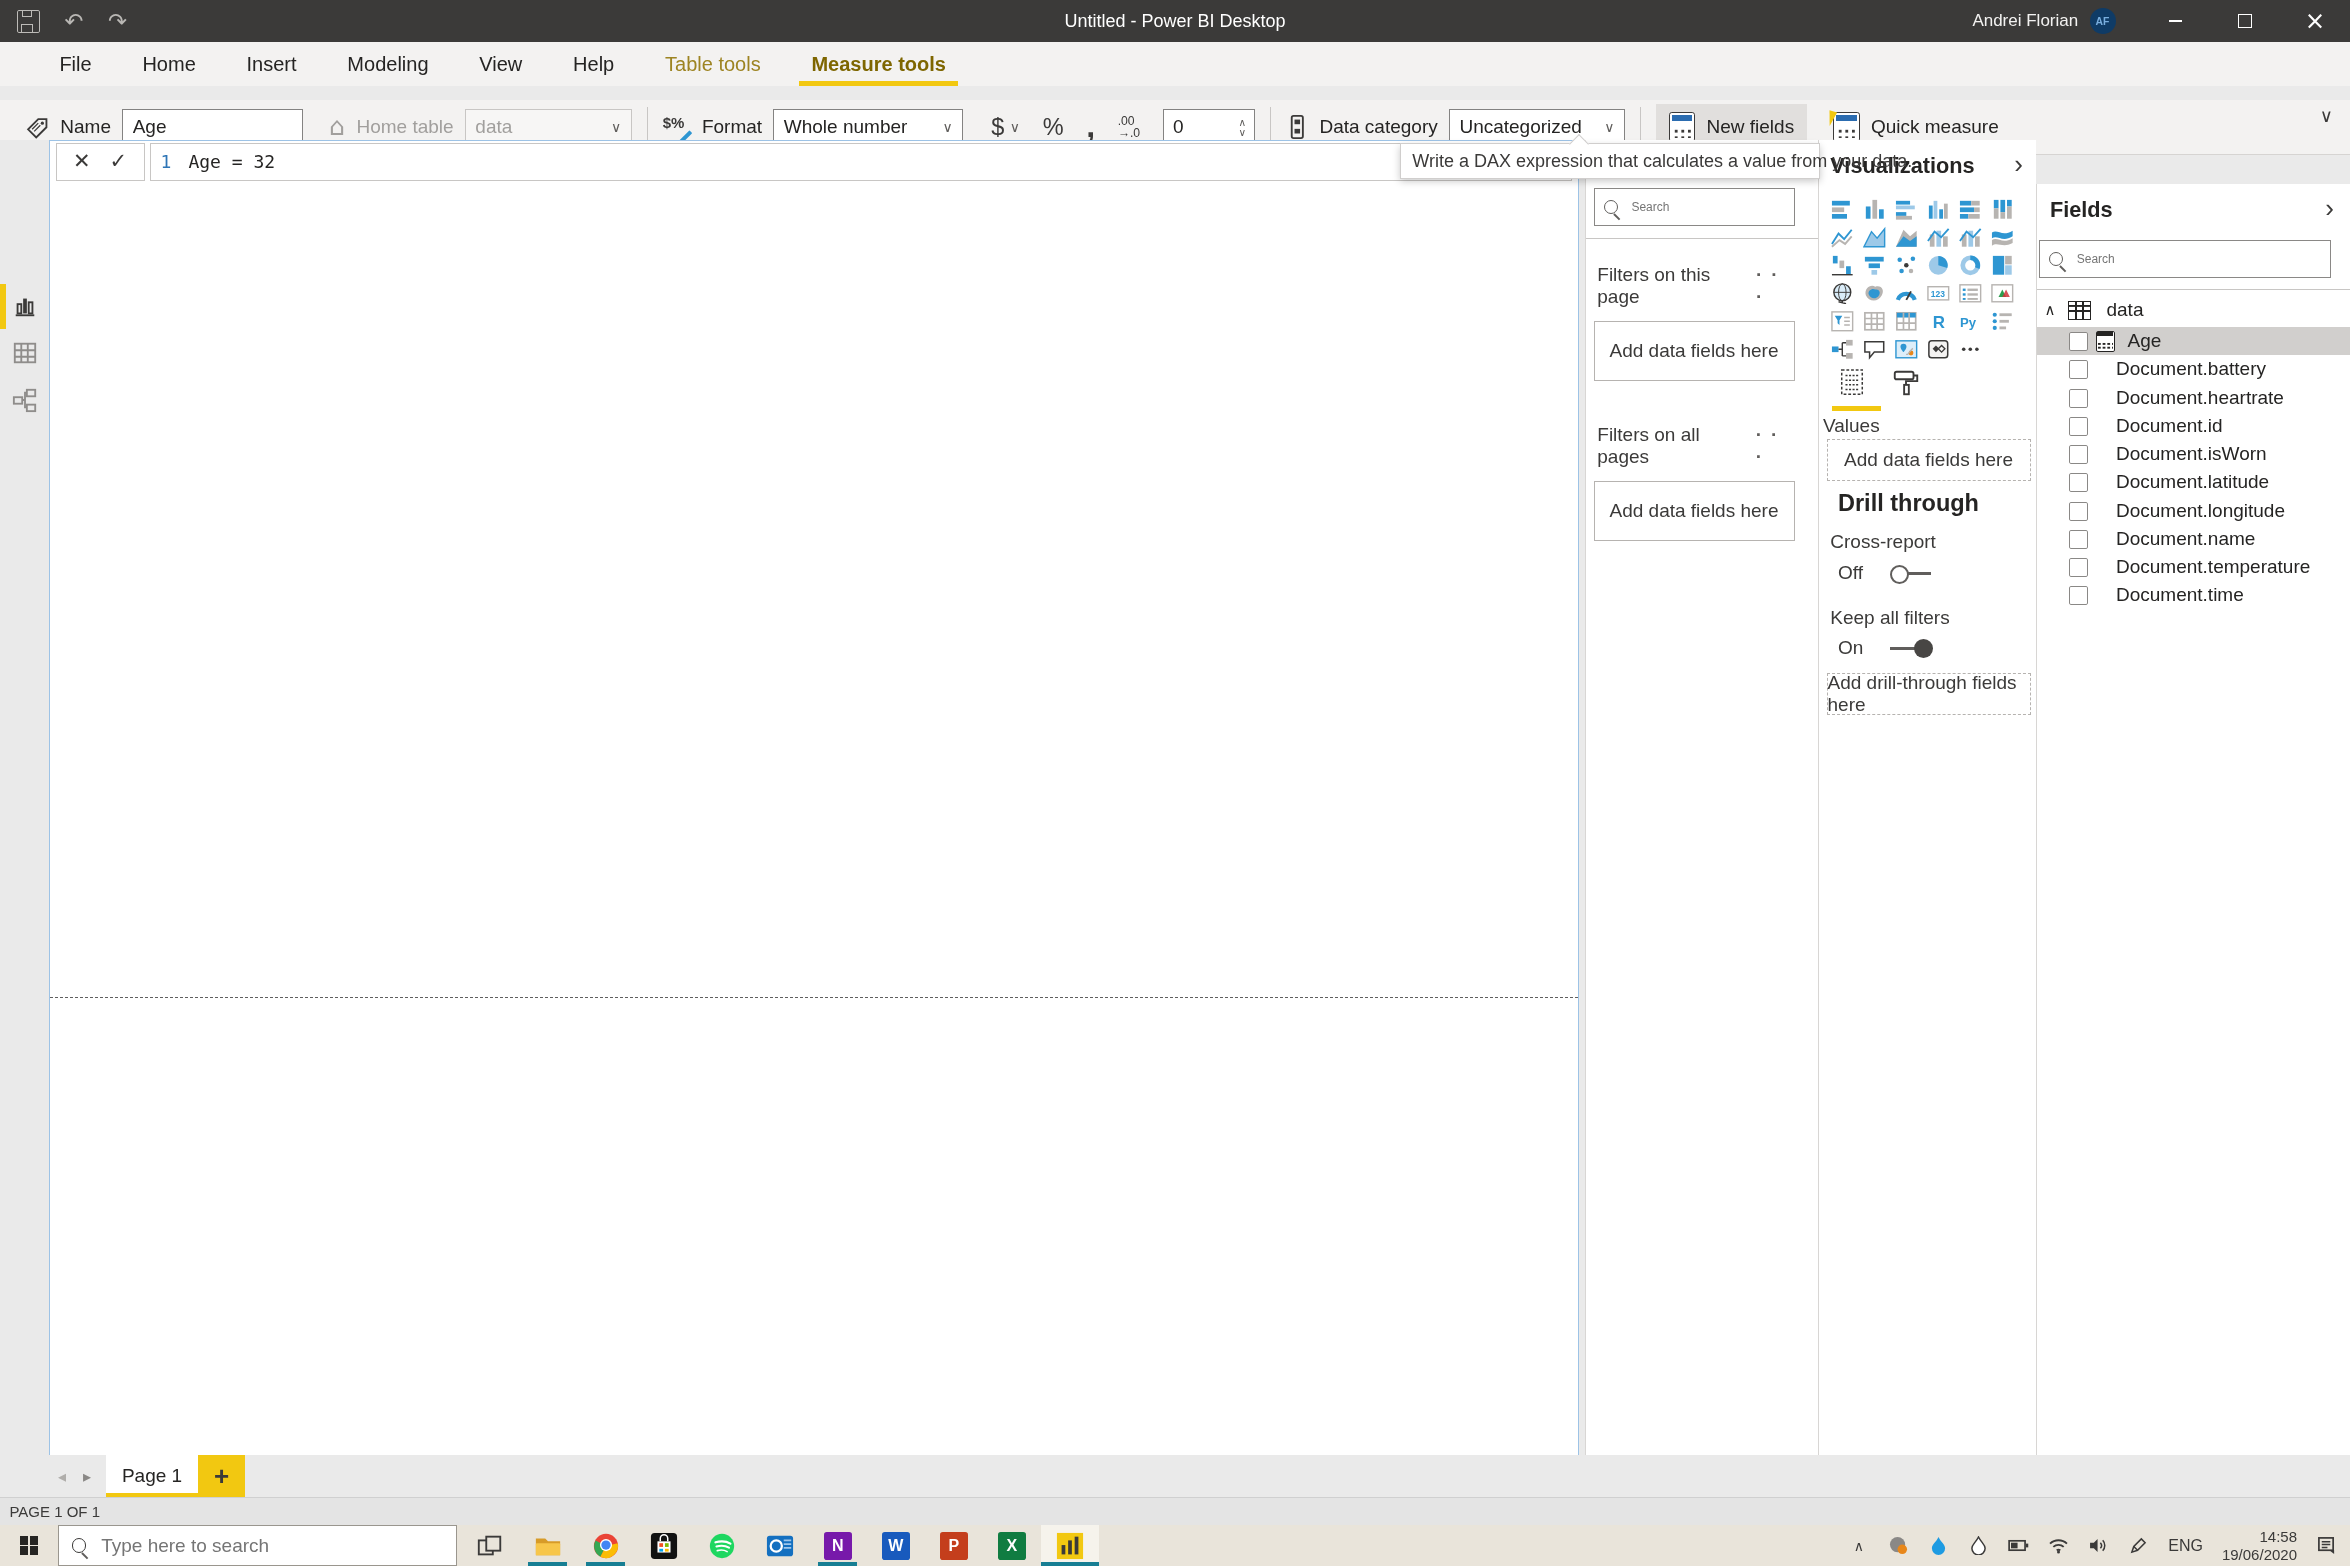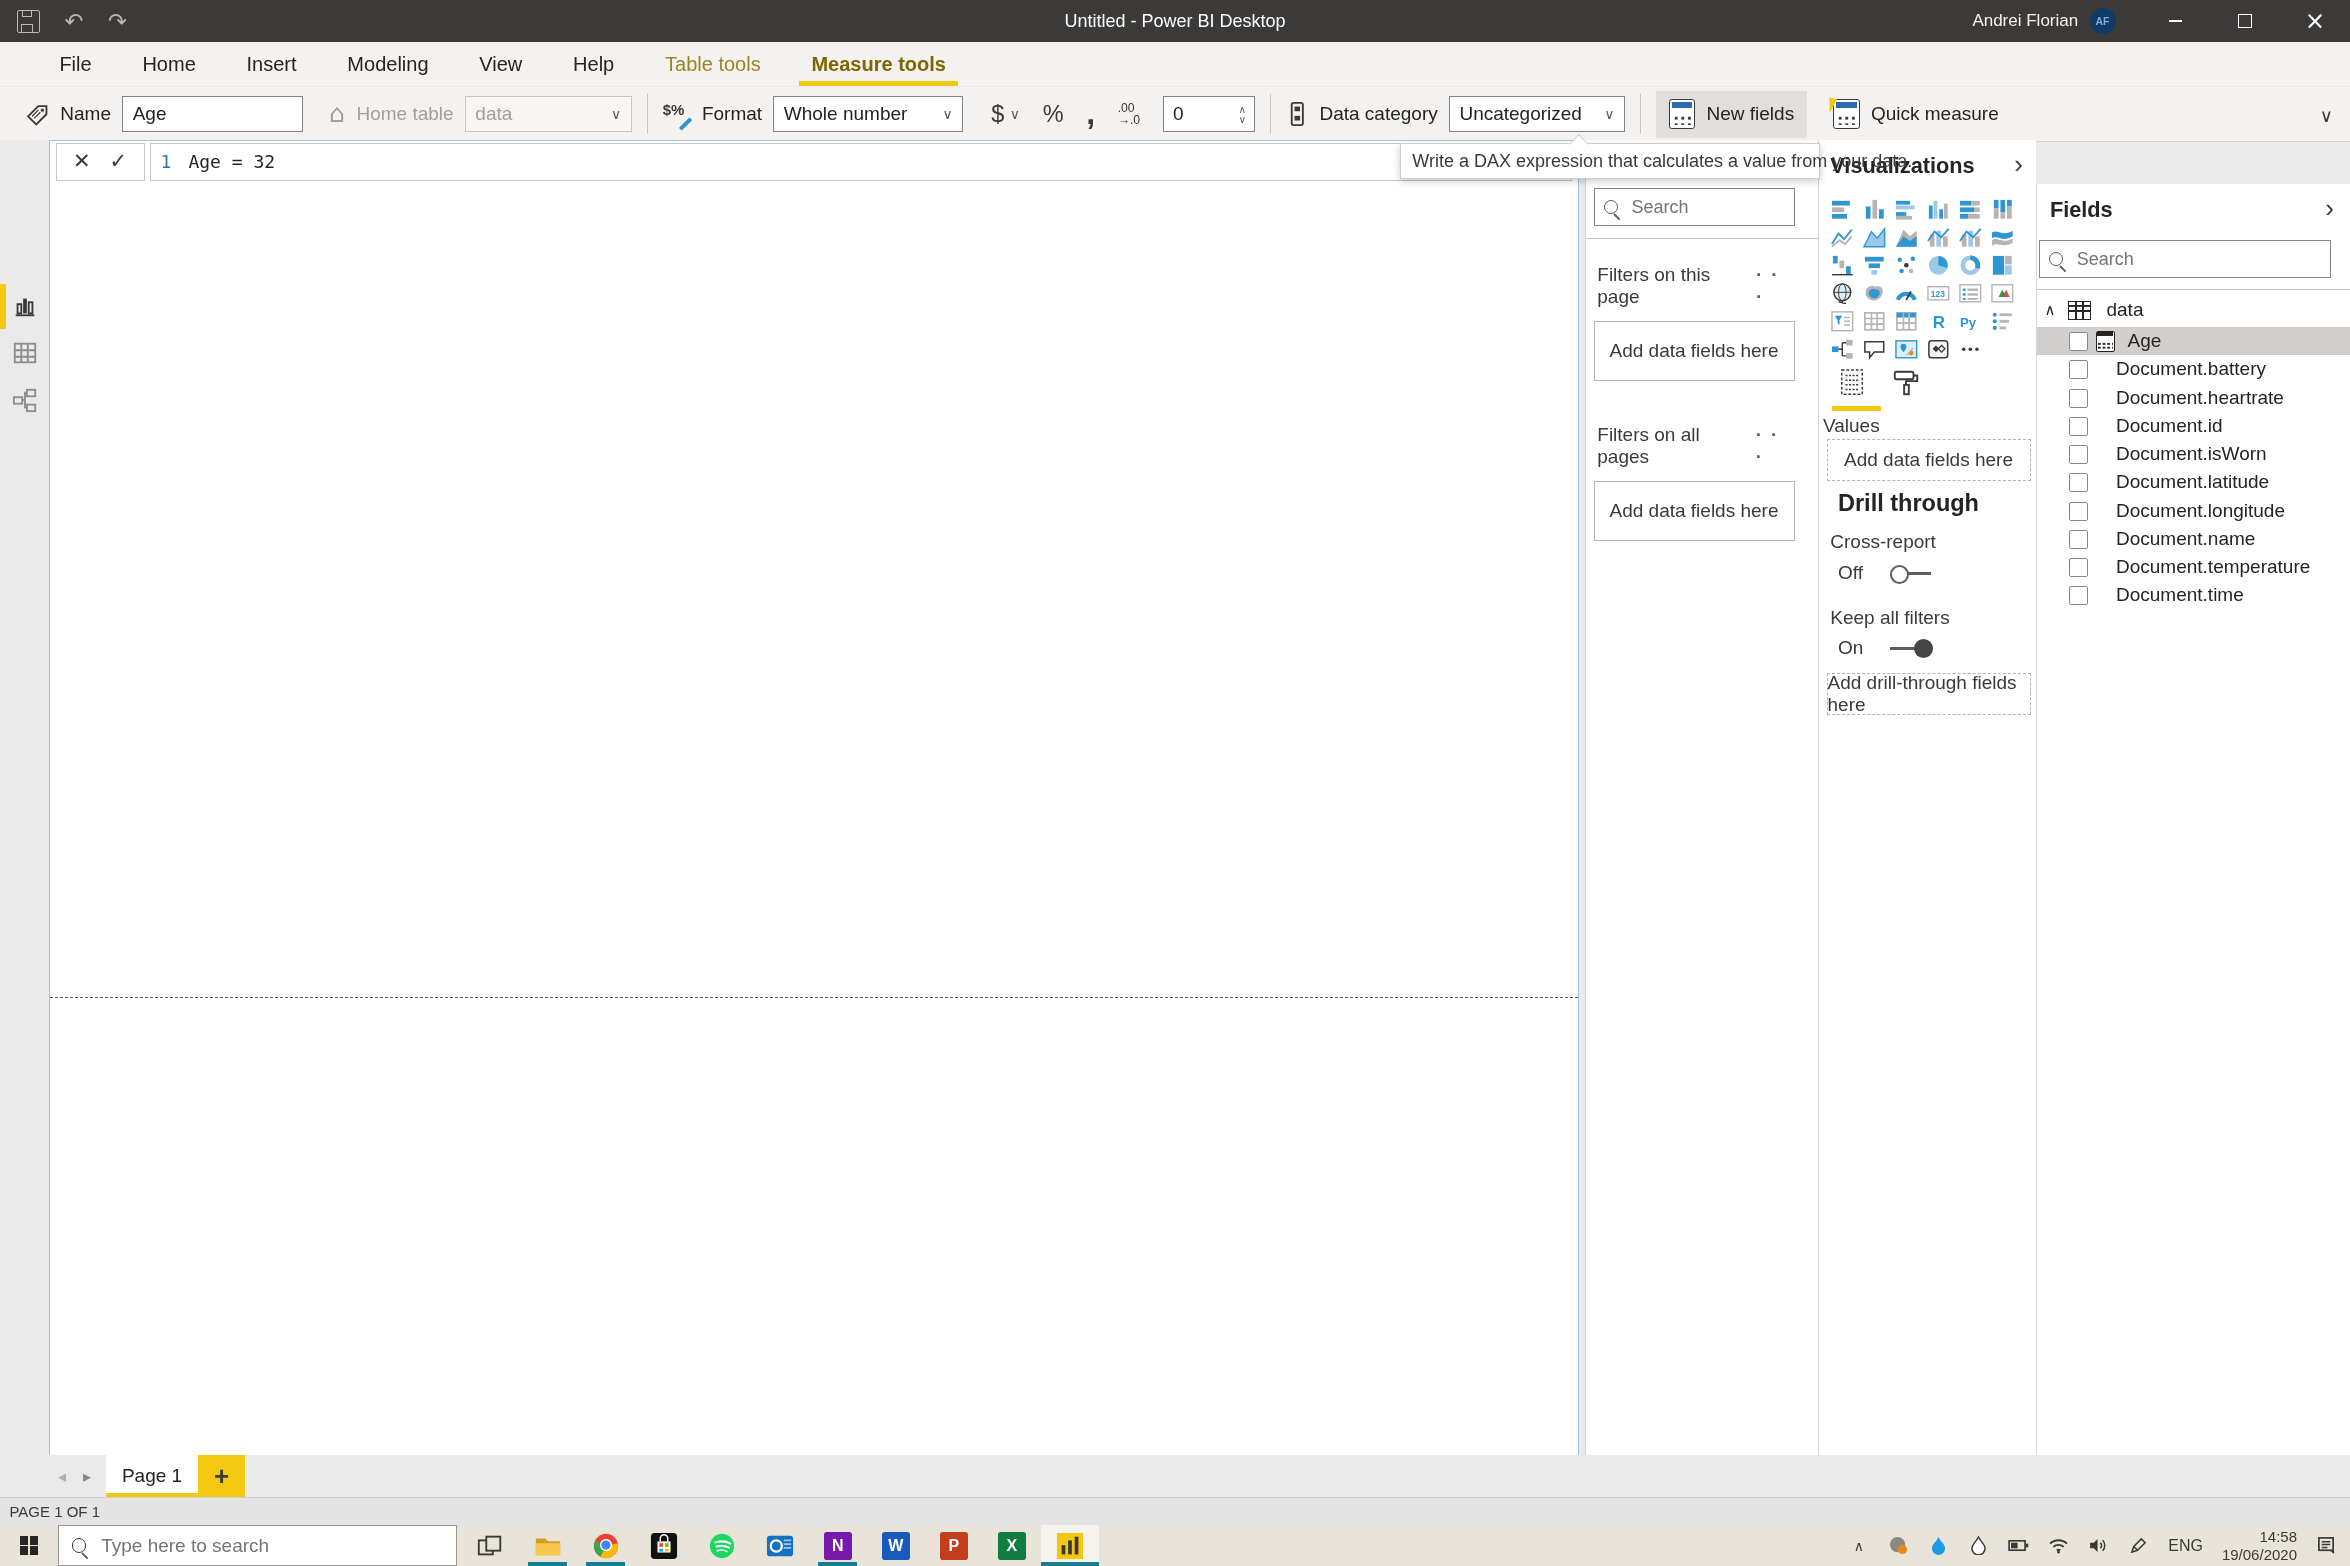--- a/index.html
+++ b/index.html
@@ -24,21 +24,21 @@
   .floppy:before{content:"";position:absolute;left:3.8px;top:-0.9px;width:8.5px;height:6.6px;border:1.9px solid #bdbbb8;border-top:none;}
   .floppy:after{content:"";position:absolute;left:2.8px;bottom:-0.9px;width:10.4px;height:7.5px;border:1.9px solid #bdbbb8;border-bottom:none;}
   .undo-redo{font-size:22.6px;font-family:"DejaVu Sans",sans-serif;color:#b9b7b4;}
   
   #menubar{left:0;top:42px;width:2350px;height:44px;background:#f3f2f1;display:flex;align-items:center;font-size:20px;padding-left:34px;}
   .menu-item{padding:0 25.4px;height:100%;display:flex;align-items:center;color:#252423;}
   .menu-item.ctx1{color:#9d8422;}
   .menu-item.ctx2{color:#7e6600;font-weight:bold;position:relative;}
   .menu-item.ctx2 .ul{position:absolute;left:13px;right:13px;bottom:0;height:4.7px;background:#f2c811;}
   
-  #ribbon{left:0;top:87px;width:2350px;height:54px;background:#f3f2f1;border-bottom:0.9px solid #d6d4d2;
+  #ribbon{left:0;top:100px;width:2350px;height:54px;background:#f3f2f1;border-bottom:0.9px solid #d6d4d2;
           display:flex;align-items:center;}
   .rgroup{display:flex;align-items:center;gap:11.3px;}
   .vdiv{width:0.9px;height:40px;background:#c8c6c4;margin:0 15px;}
   .rlabel{font-size:19px;color:#252423;white-space:nowrap;}
   .rlabel.dis{color:#a19f9d;}
   .rinput{height:34px;background:#fff;border:0.9px solid #848382;display:flex;align-items:center;
           padding:0 9.4px;font-size:19px;color:#252423;}
   .rselect{height:34px;background:#fff;border:0.9px solid #848382;display:flex;align-items:center;
            justify-content:space-between;padding:0 9.4px;font-size:19px;color:#252423;}
   .rselect.dis{background:#f7f6f5;border-color:#c8c6c4;color:#a19f9d;}
@@ -79,21 +79,21 @@
   #fx-edit .ln{color:#2e75b6;margin:0 17px 0 9.4px;}
   #page-dashed{position:absolute;left:0;right:0;top:856px;border-top:1.9px dashed #5f5f5f;}
   
   .pane{background:#fff;}
   #filters-pane{left:1585px;top:140px;width:234px;height:1385px;border-left:0.9px solid #d8d6d4;box-sizing:border-box;}
   #viz-pane{left:1818px;top:140px;width:218px;height:1385px;border-left:0.9px solid #d8d6d4;box-sizing:border-box;}
   #fields-pane{left:2036px;top:140px;width:315px;height:1385px;border-left:0.9px solid #d8d6d4;box-sizing:border-box;margin-top:44px;}
   .pane-title{font-size:21.7px;font-weight:bold;color:#252423;}
   .pane-collapse{font-size:26px;color:#3b3a39;line-height:1;}
   .searchbox{height:38px;border:0.9px solid #8a8886;background:#fff;display:flex;align-items:center;padding:0 9.4px;gap:11.3px;}
-  .searchbox input{border:none;outline:none;font-size:18px;color:#252423;width:100%;background:transparent;
+  .searchbox input{border:none;outline:none;font-size:12px;color:#252423;width:100%;background:transparent;
                    font-family:"Liberation Sans",sans-serif;}
   .mag{width:12.2px;height:12.2px;border:1.9px solid #605e5c;border-radius:50%;position:relative;flex:none;}
   .mag:after{content:"";position:absolute;width:7.5px;height:1.9px;background:#605e5c;transform:rotate(45deg);
              left:9.4px;top:12.2px;transform-origin:left center;}
   .hline{height:0.9px;background:#c8c6c4;}
   .fsec-title{font-size:19px;color:#3b3a39;display:flex;justify-content:space-between;align-items:center;}
   .dots3{letter-spacing:1.9px;color:#605e5c;font-weight:bold;}
   .dropbox{border:0.9px solid #b6b3b0;height:58px;display:flex;align-items:center;justify-content:center;
            font-size:19px;color:#3b3a39;}
   .dropbox.dashed{border-style:dashed;height:40px;}

